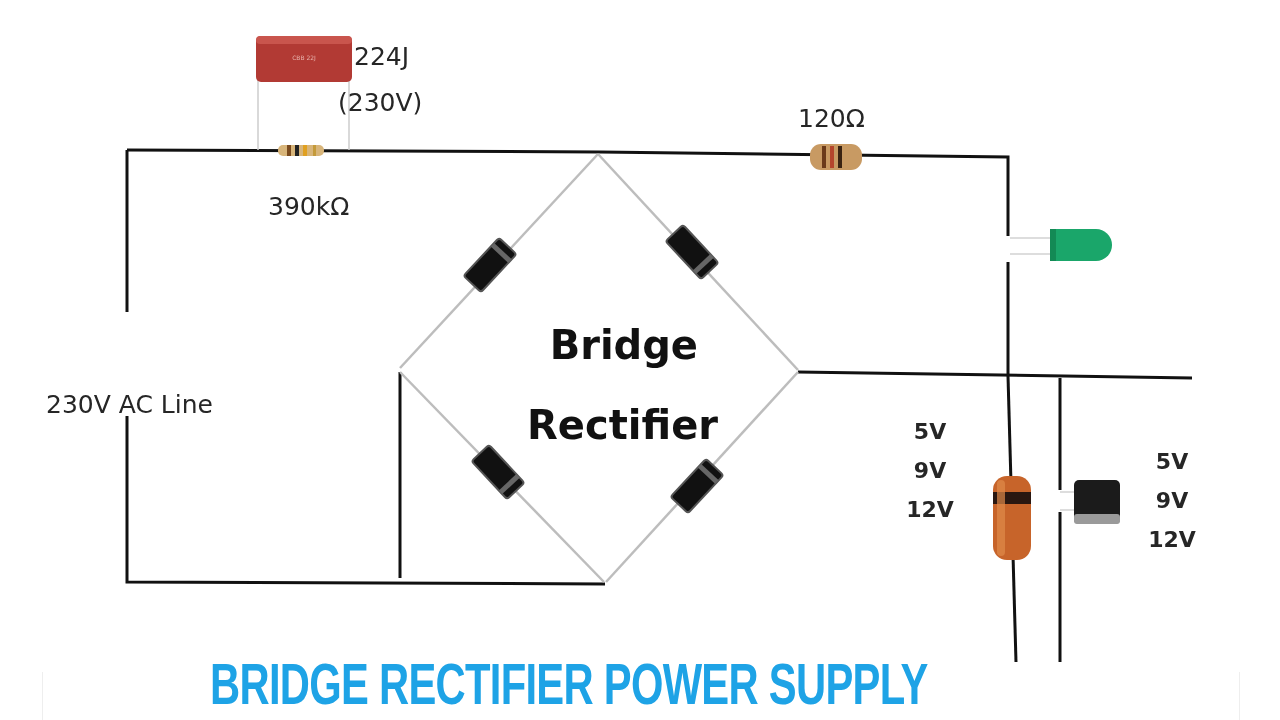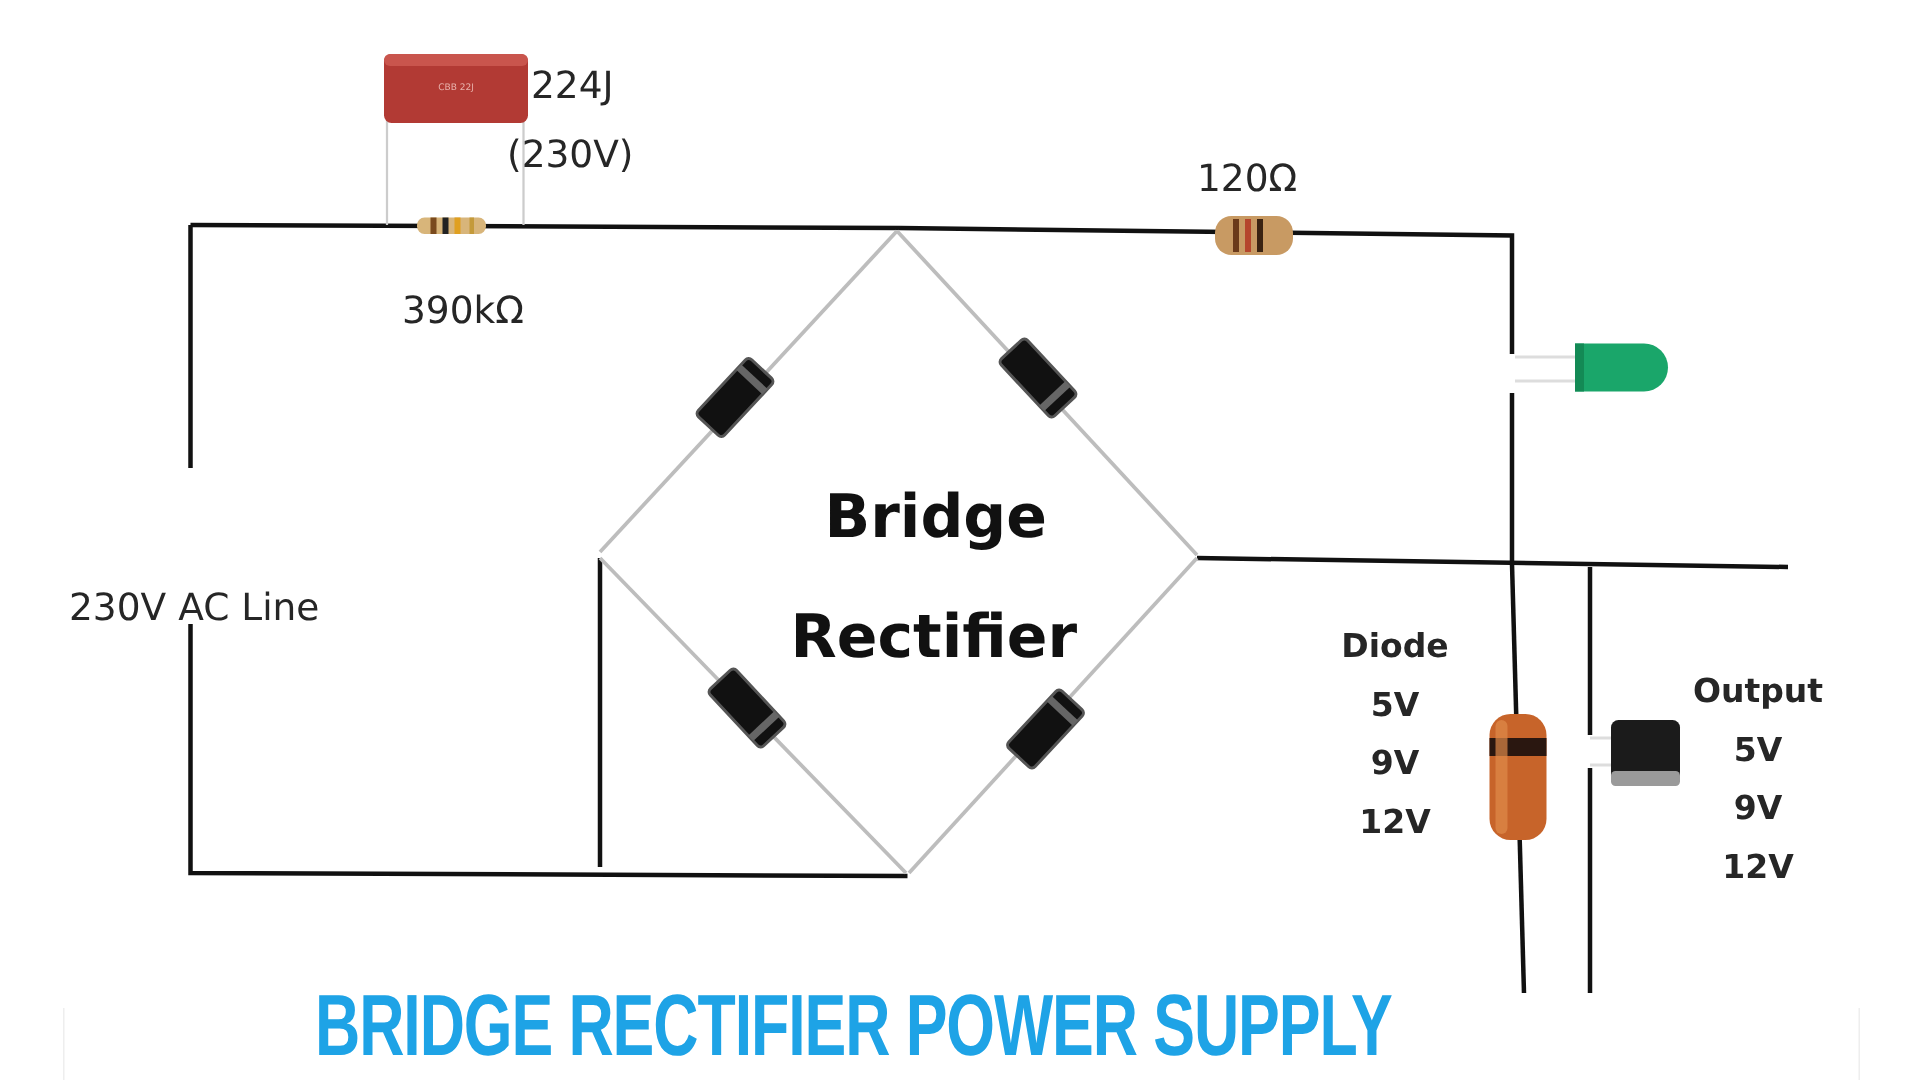--- a/index.html
+++ b/index.html
@@ -107,27 +107,25 @@
 <div class="lbl lbl-md" style="left:354px; top:42px;">224J</div>
 <div class="lbl lbl-md" style="left:338px; top:88px;">(230V)</div>
 <div class="lbl lbl-md" style="left:268px; top:192px;">390kΩ</div>
 <div class="lbl lbl-md" style="left:798px; top:104px;text-align:center;">120Ω</div>
 <div class="lbl lbl-md" style="left:46px; top:345px;margin-top:45px;">230V AC Line</div>
 
 <div class="lbl lbl-bold" style="left:498px; top:314px; width:200px;">Bridge</div>
 <div class="lbl lbl-bold" style="left:478px; top:394px; width:240px;">Rectifier</div>
 
 <div class="lbl lbl-stack" style="left:880px; top:412px; width:100px;">
-  <div>Diode</div>
   <div>5V</div>
   <div>9V</div>
   <div>12V</div>
 </div>
 
 <div class="lbl lbl-stack" style="left:1122px; top:442px; width:100px;">
-  <div>Output</div>
   <div>5V</div>
   <div>9V</div>
   <div>12V</div>
 </div>
 
 <div class="banner"></div>
 <div class="title" style="color: rgb(30, 163, 230);">BRIDGE RECTIFIER POWER SUPPLY</div>
 
 </body></html>

